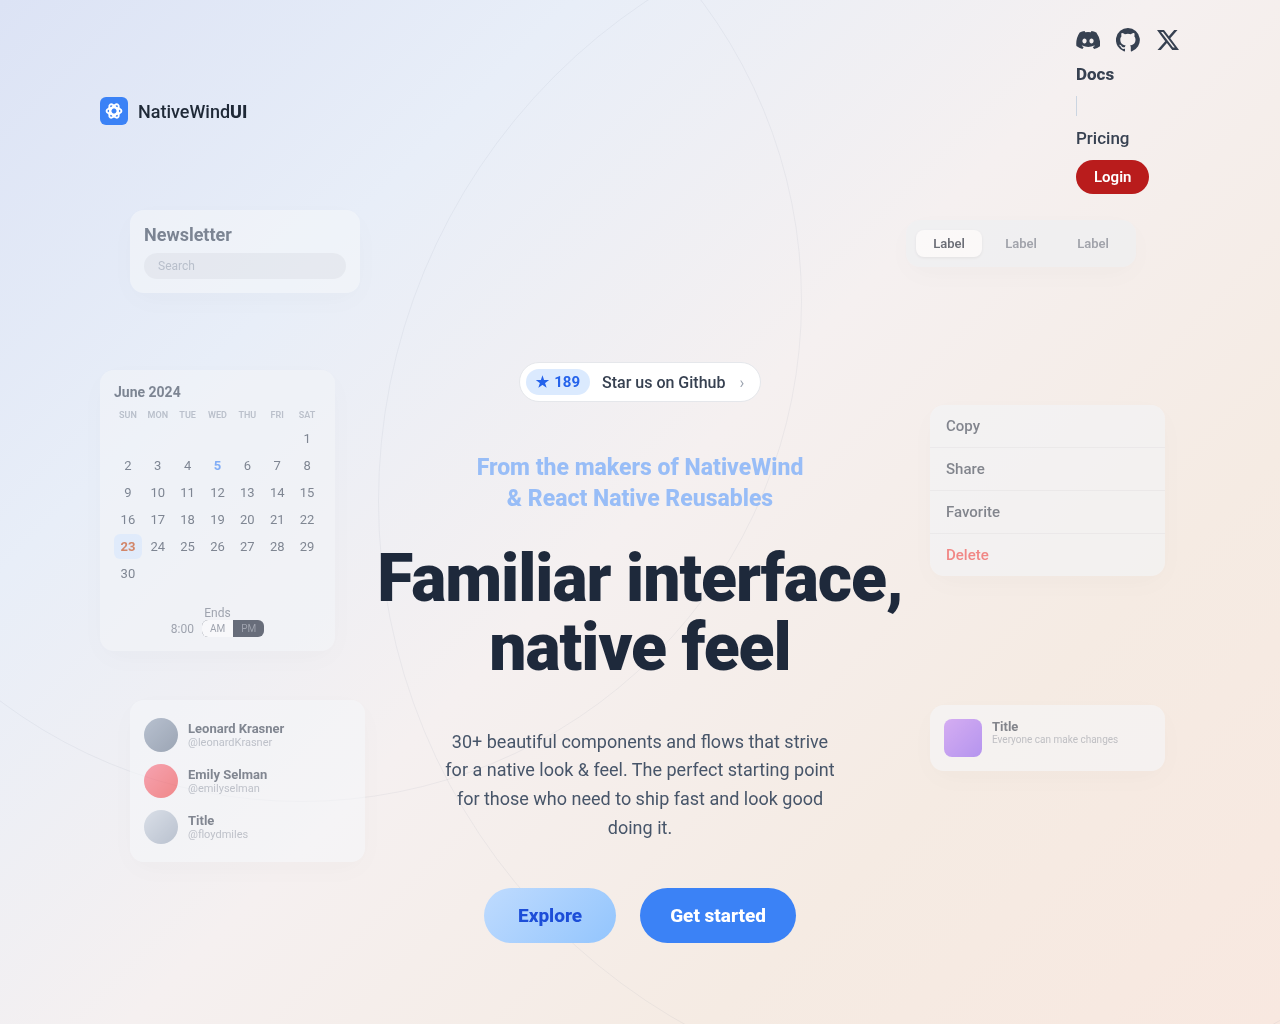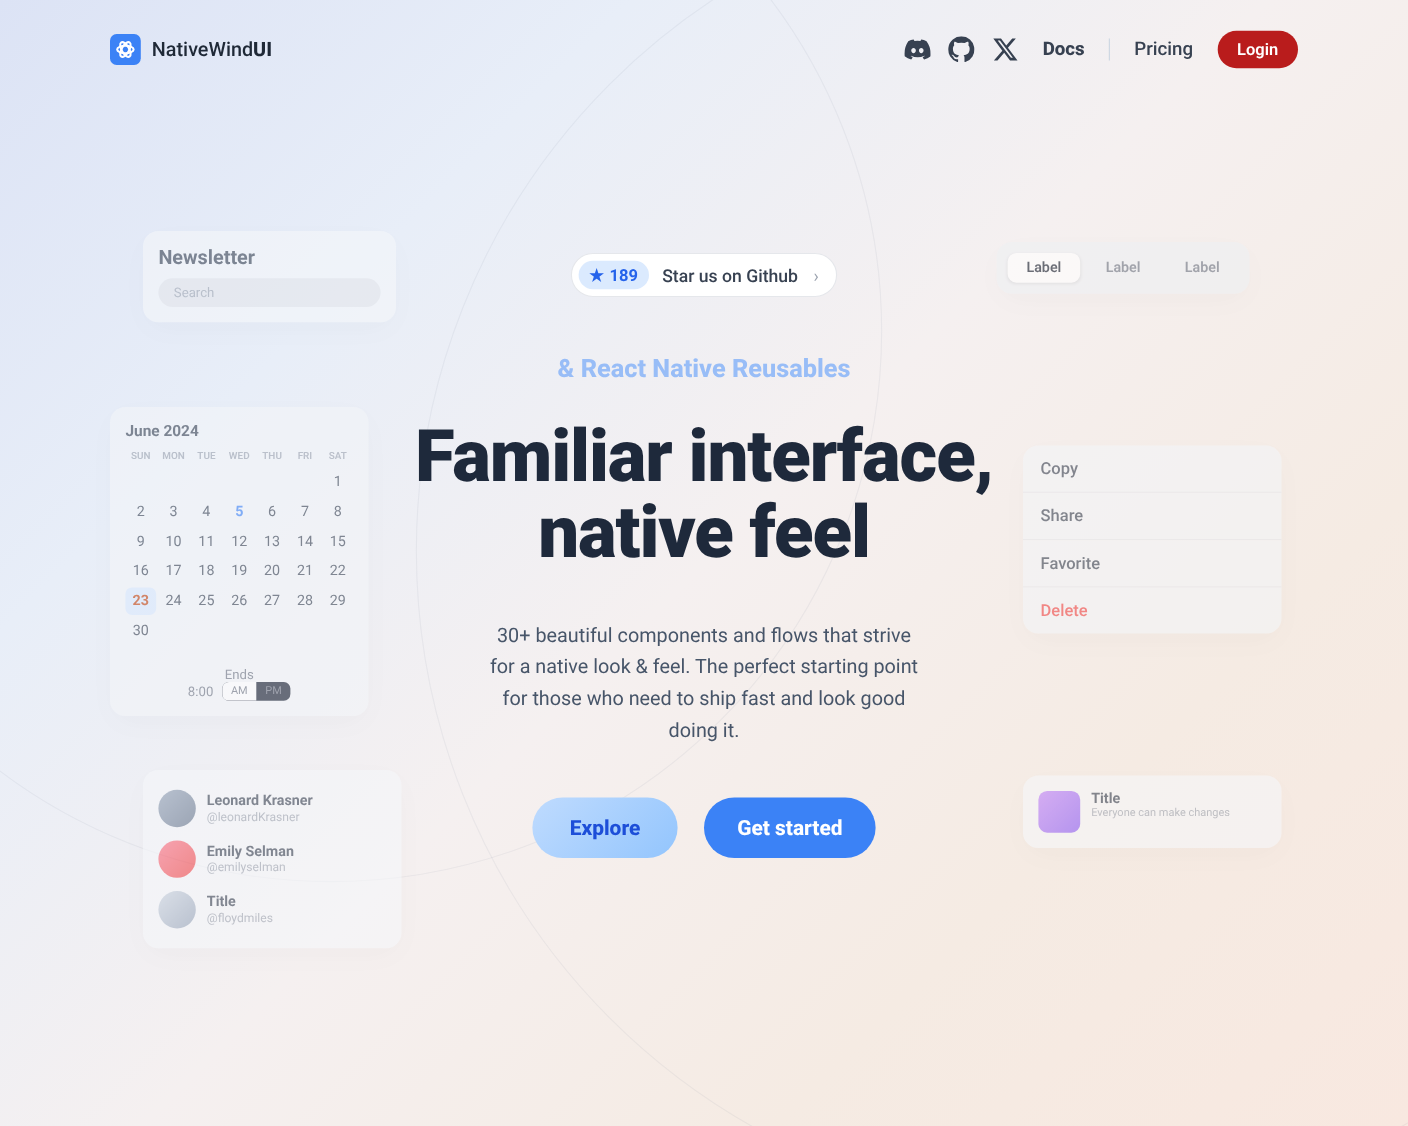--- a/index.html
+++ b/index.html
@@ -38,21 +38,21 @@
     }
     .logo-wrap { display: flex; align-items: center; gap: 10px; }
     .logo-icon {
       width: 28px; height: 28px;
       background: #3b82f6;
       border-radius: 6px;
       display: flex; align-items: center; justify-content: center;
     }
     .logo-text { font-size: 18px; font-weight: 500; color: #1f2937; }
     .logo-text b { font-weight: 800; }
-    .nav-right { display: flex; align-items: center; gap: 22px; }
+    .nav-right { display: flex; align-items: flex-start; gap: 12px; flex-direction: column; }
     .icon-set { display: flex; gap: 16px; }
     .social-icon { width: 24px; height: 24px; color: #374151; cursor: pointer; }
     .nav-link { font-size: 17px; color: #374151; cursor: pointer; font-weight: 500; }
     .nav-link.bold { font-weight: 800; }
     .sep { width: 1px; height: 20px; background: #cbd5e1; }
     .login-btn {
       background: #b91c1c; color: white;
       padding: 8px 18px; border-radius: 999px;
       font-size: 15px; font-weight: 600; cursor: pointer;
     }
@@ -159,20 +159,21 @@
 <div class="hero">
   <div class="star-pill">
     <div class="star-badge">
       <span>★</span>
       <span>189</span>
     </div>
     <span class="star-text">Star us on Github</span>
     <span class="chevron">›</span>
   </div>
   <div class="tagline">
+    <div>From the makers of NativeWind</div>
     <div>&amp; React Native Reusables</div>
   </div>
   <div class="headline">
     <div>Familiar interface,</div>
     <div>native feel</div>
   </div>
   <p class="subtext">30+ beautiful components and flows that strive for a native look &amp; feel. The perfect starting point for those who need to ship fast and look good doing it.</p>
   <div class="cta-row">
     <div class="btn-explore">Explore</div>
     <div class="btn-start">Get started</div>

